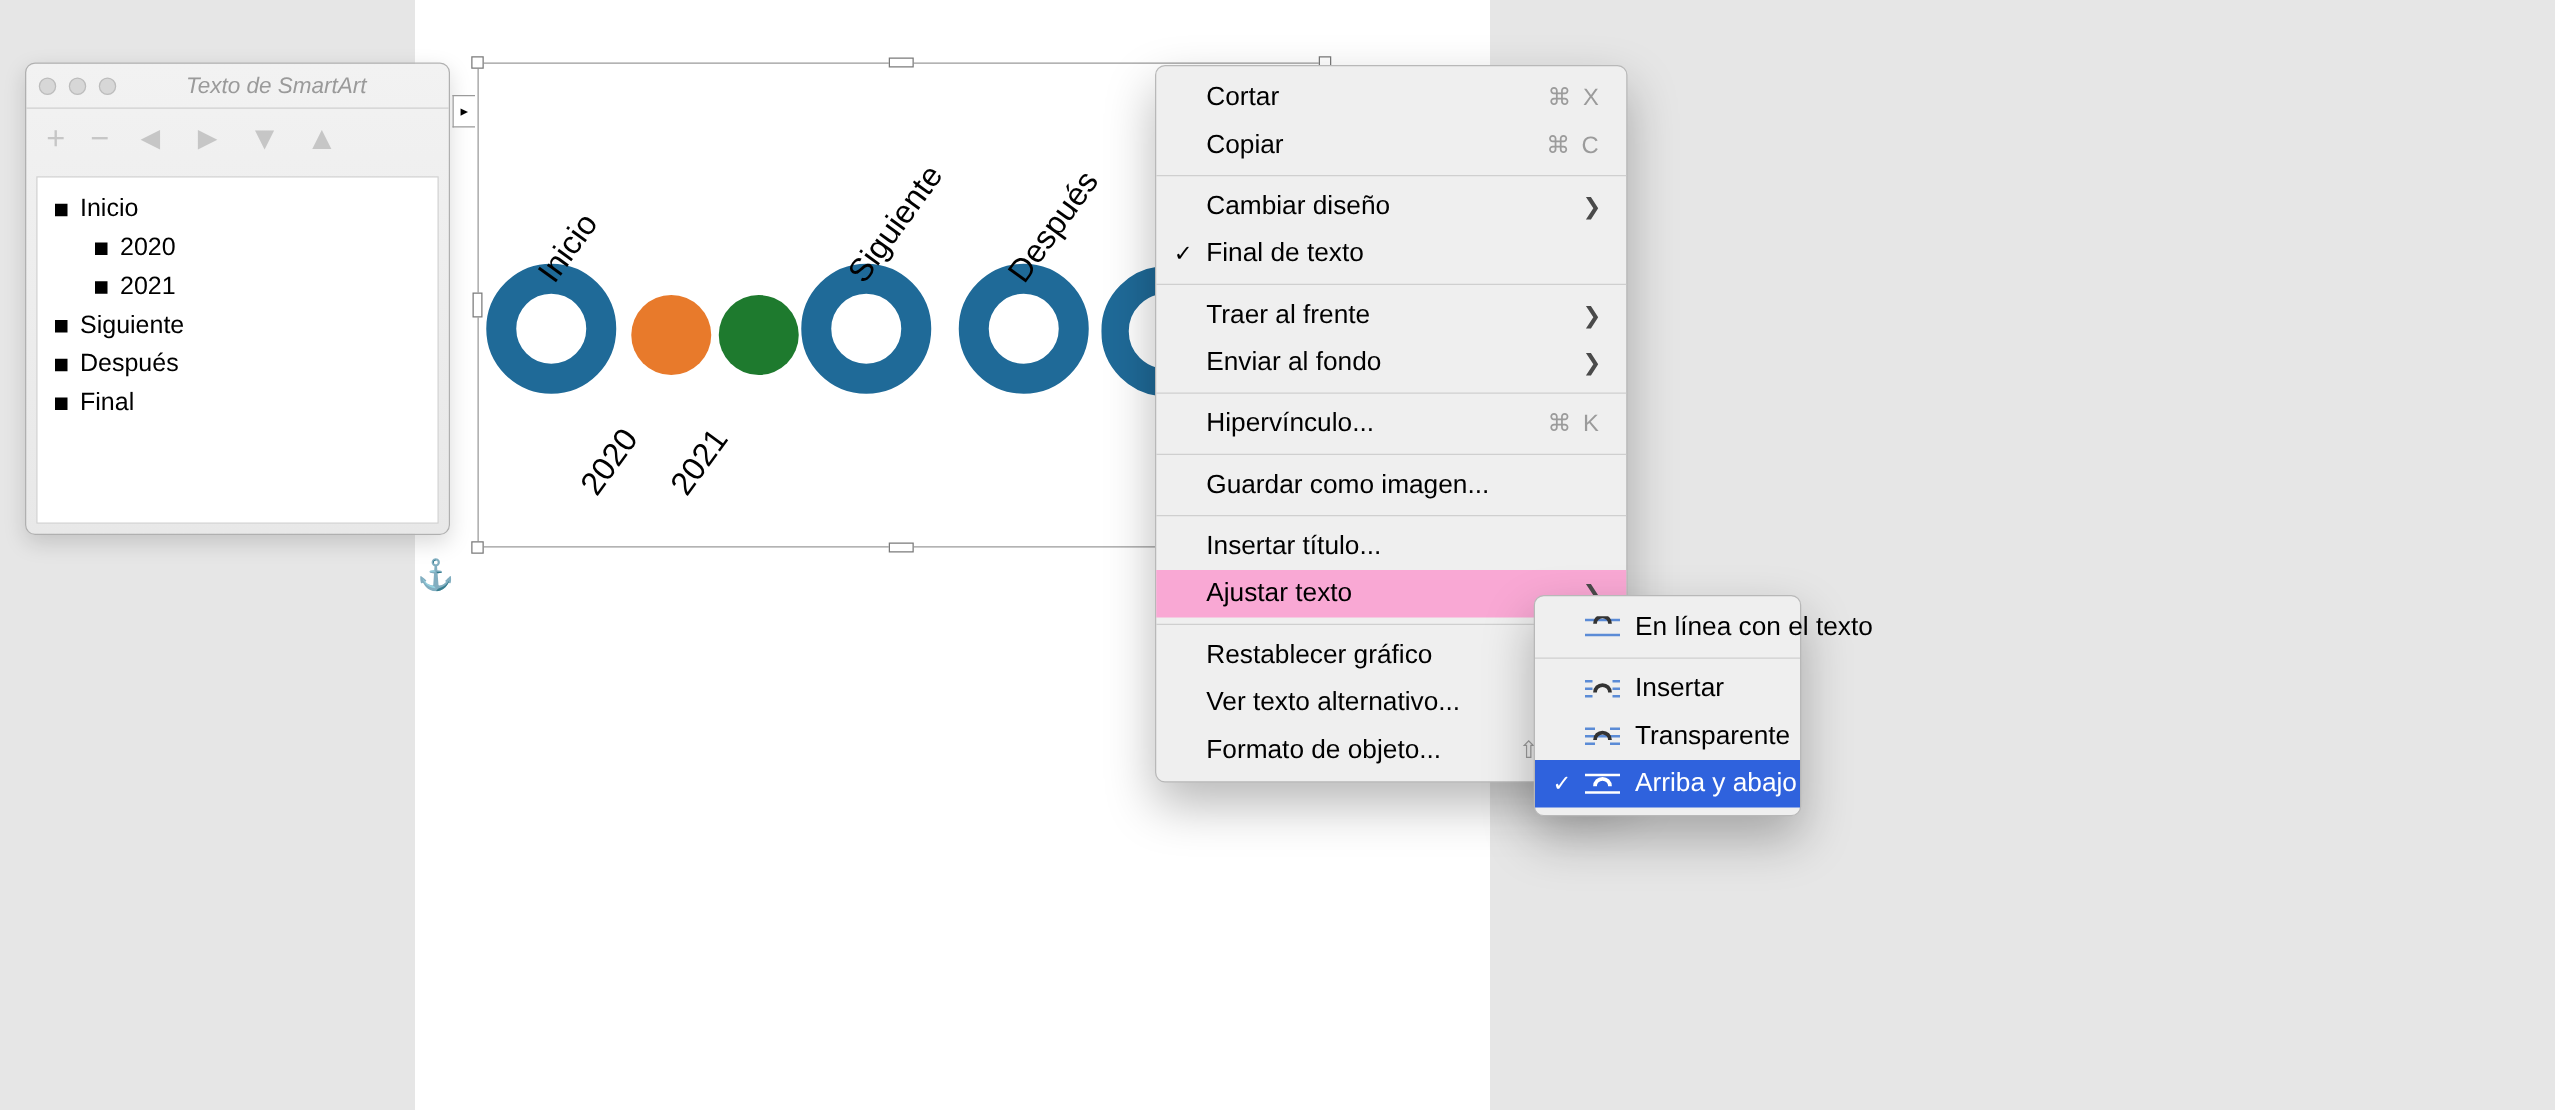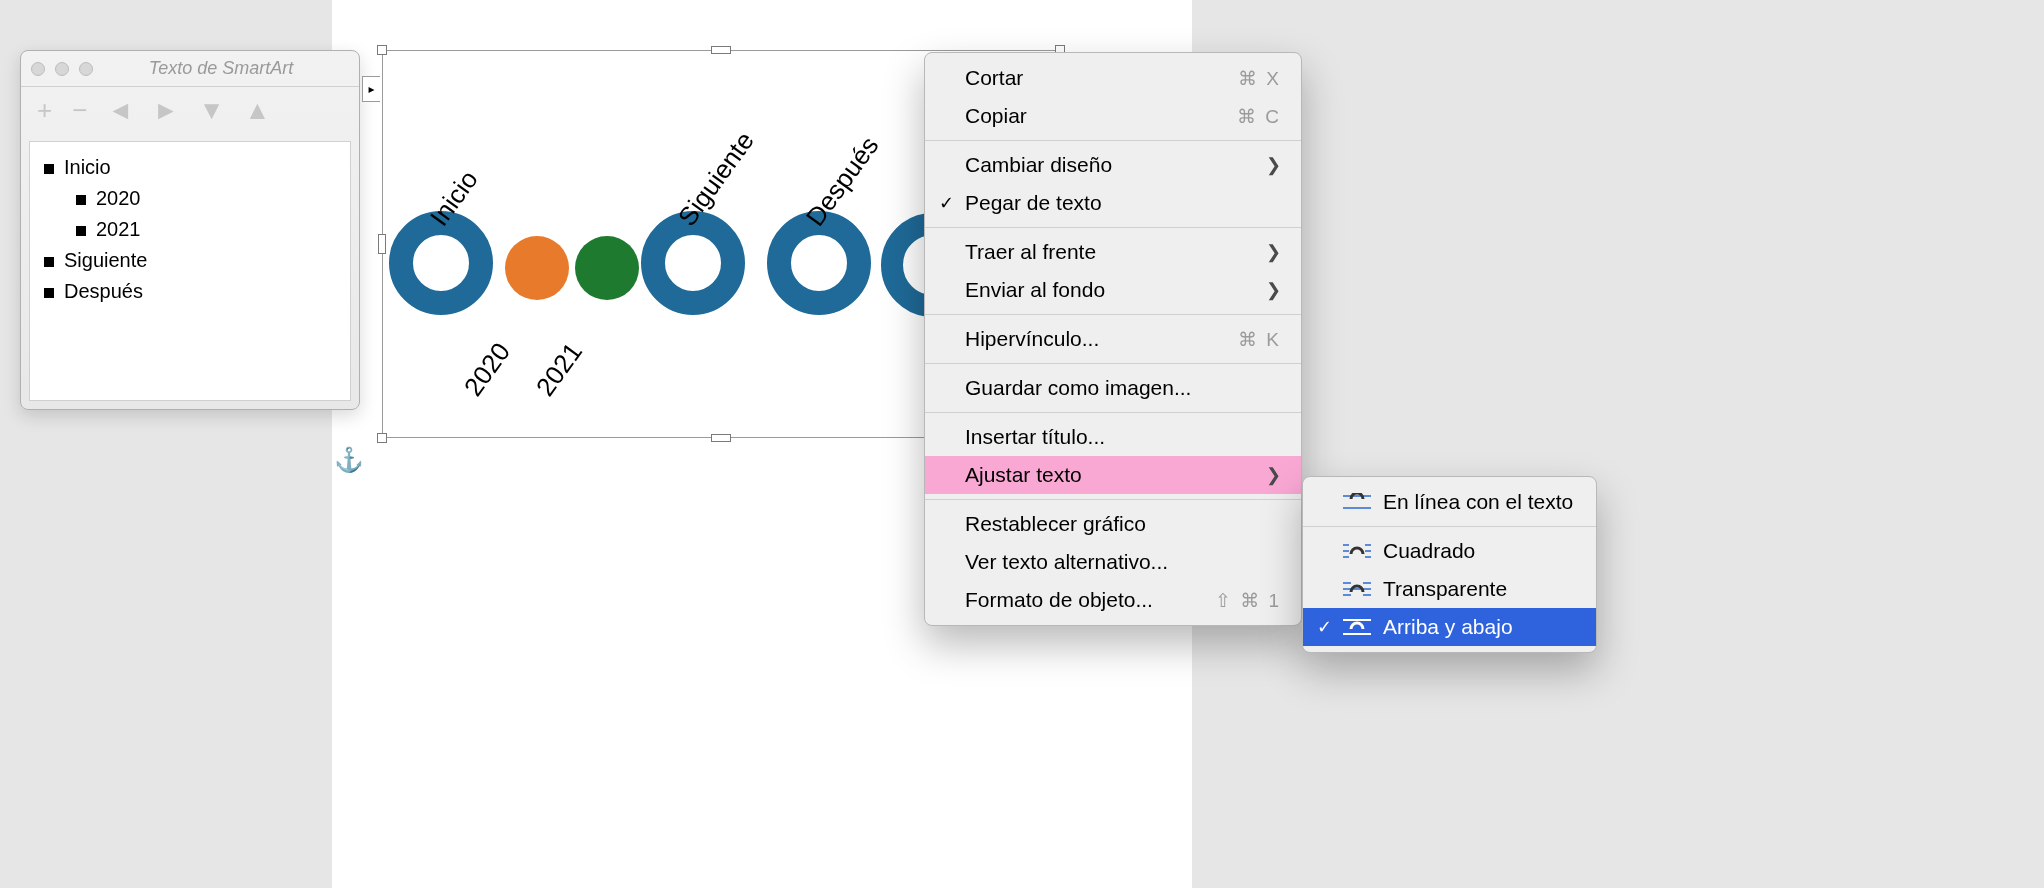--- a/index.html
+++ b/index.html
@@ -130,21 +130,21 @@
     width:28px; height:20px;
     margin-right:12px;
     align-items:center; justify-content:center;
   }
 
   
   .ctx {
     left:924px; top:52px; width:378px;text-align:center;
   }
   .submenu {
-    left:1302px; top:476px; width:295px;
+    left:1227px; top:476px; width:214px;
   }
 </style>
 </head>
 <body>
 
 <div class="page"></div>
 
 <div class="sa-panel">
   <div class="sa-titlebar">
     <div class="traffic">
@@ -162,20 +162,21 @@
     <span class="tb-btn">▼</span>
     <span class="tb-btn">▲</span>
   </div>
   <div class="sa-list">
     <ul>
       <li><span class="b"></span><span>Inicio</span></li>
       <li class="lvl2"><span class="b"></span><span>2020</span></li>
       <li class="lvl2"><span class="b"></span><span>2021</span></li>
       <li><span class="b"></span><span>Siguiente</span></li>
       <li><span class="b"></span><span>Después</span></li>
+      <li><span class="b"></span><span>Final</span></li>
     </ul>
   </div>
 </div>
 
 <div class="expander">▸</div>
 <div class="anchor">⚓</div>
 
 <div class="smartart-sel">
   <div class="sel-handle" style="left:-6px;top:-6px"></div>
   <div class="sel-handle sel-hmid" style="left:calc(50% - 10px);top:-5px"></div>
@@ -216,21 +217,21 @@
       <span>Copiar</span>
       <span class="shortcut">⌘ C</span>
     </div>
   <div class="sep"></div>
   <div class="item">
       <span>Cambiar diseño</span>
       <span class="chev">❯</span>
     </div>
   <div class="item">
       <span class="check">✓</span>
-      <span>Pegar de texto</span>
+      <span>Final de texto</span>
     </div>
   <div class="sep"></div>
   <div class="item">
       <span>Traer al frente</span>
       <span class="chev">❯</span>
     </div>
   <div class="item">
       <span>Enviar al fondo</span>
       <span class="chev">❯</span>
     </div>
@@ -281,21 +282,21 @@
         <svg width="28" height="18">
           <rect x="0" y="2" width="6" height="2" fill="#5b8bd6"></rect>
           <rect x="22" y="2" width="6" height="2" fill="#5b8bd6"></rect>
           <rect x="0" y="8" width="6" height="2" fill="#5b8bd6"></rect>
           <rect x="22" y="8" width="6" height="2" fill="#5b8bd6"></rect>
           <rect x="0" y="14" width="6" height="2" fill="#5b8bd6"></rect>
           <rect x="22" y="14" width="6" height="2" fill="#5b8bd6"></rect>
           <path d="M8 12 a6 6 0 0 1 12 0" fill="none" stroke="#333" stroke-width="3"></path>
         </svg>
       </span>
-    <span>Cuadrado</span>
+    <span>Insertar</span>
   </div>
   <div class="item">
     <span class="wrap-icon">
         <svg width="28" height="18">
           <rect x="0" y="2" width="8" height="2" fill="#5b8bd6"></rect>
           <rect x="20" y="2" width="8" height="2" fill="#5b8bd6"></rect>
           <rect x="0" y="8" width="28" height="2" fill="#5b8bd6"></rect>
           <rect x="0" y="14" width="8" height="2" fill="#5b8bd6"></rect>
           <rect x="20" y="14" width="8" height="2" fill="#5b8bd6"></rect>
           <path d="M8 12 a6 6 0 0 1 12 0" fill="none" stroke="#333" stroke-width="3"></path>

